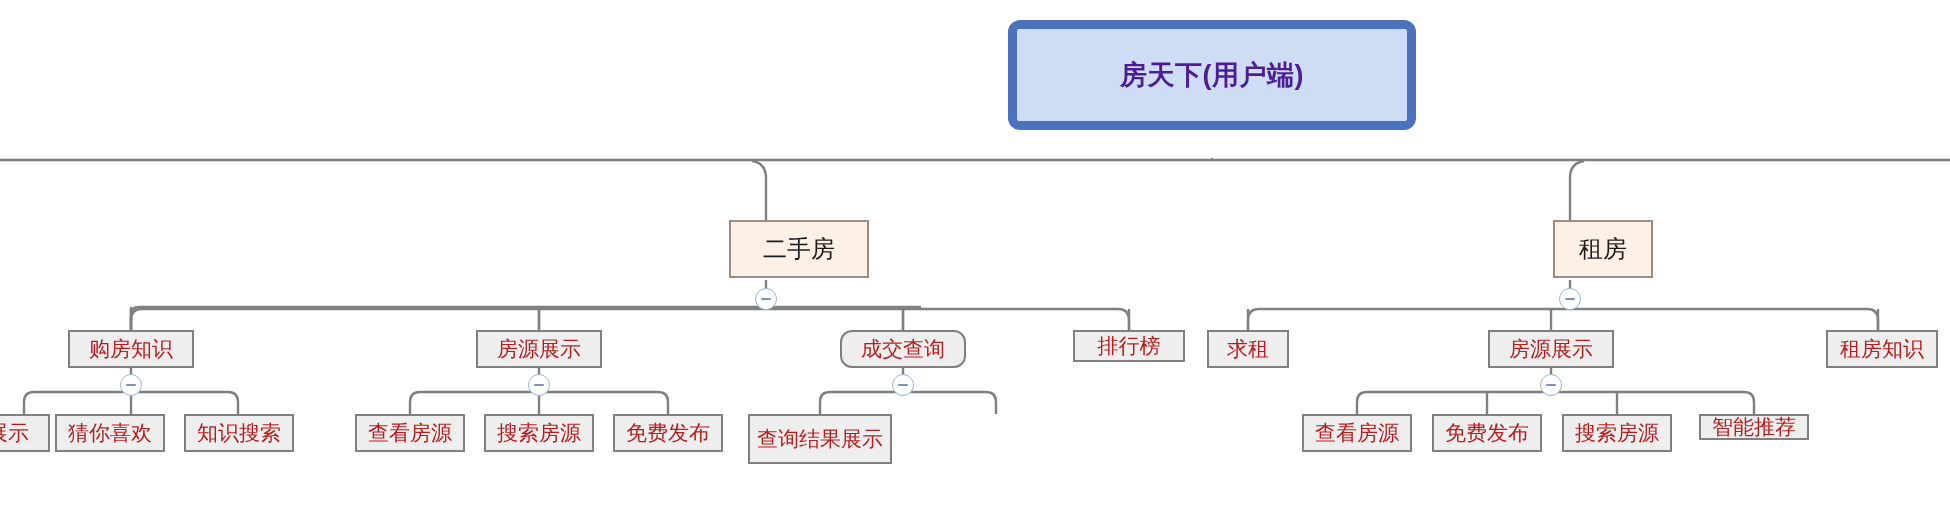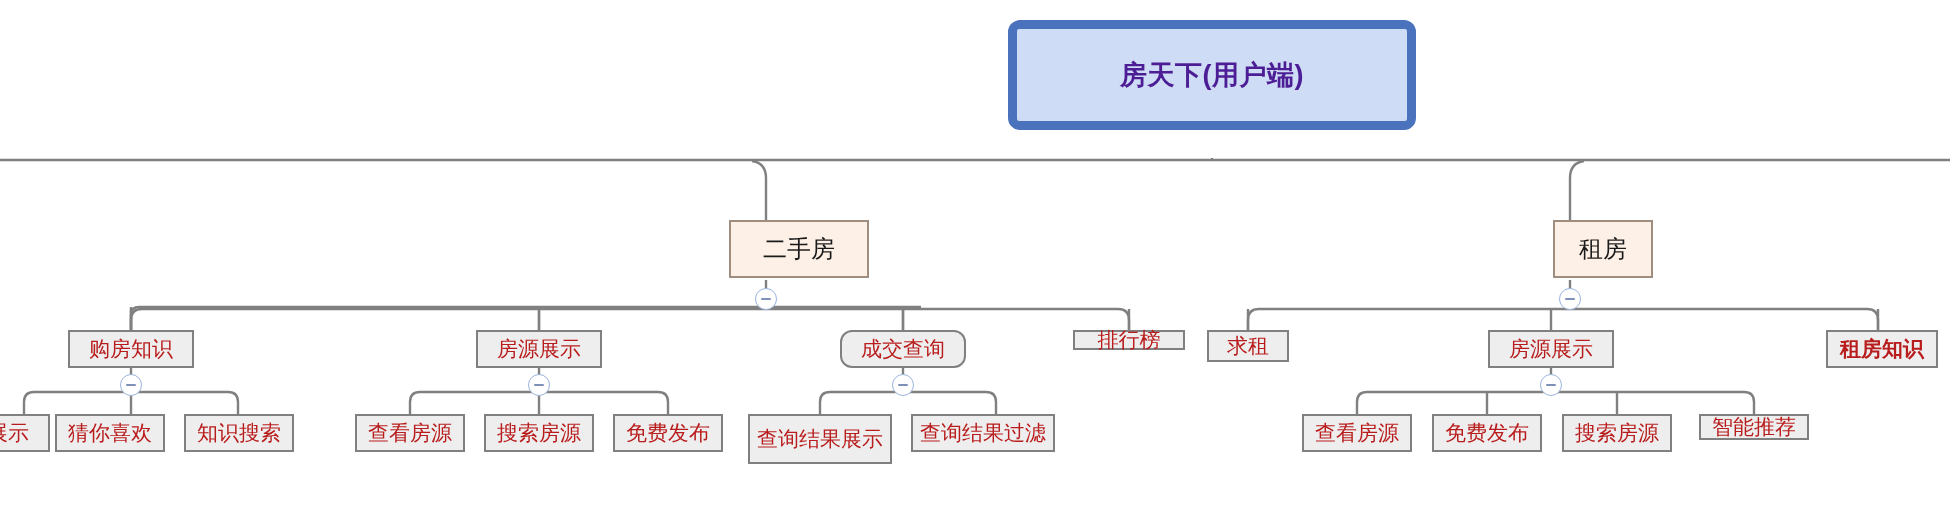--- a/index.html
+++ b/index.html
@@ -179,40 +179,39 @@
   <div class="node lvl3" style="left:476px; top:330px; width:126px; height:38px;">房源展示</div>
   <div class="toggle" style="left:528px; top:374px;">
     <span class="bar"></span>
   </div>
 
   <div class="node lvl3" style="left:840px; top:330px; width:126px; height:38px;border-radius:12px;">成交查询</div>
   <div class="toggle" style="left:892px; top:374px;">
     <span class="bar"></span>
   </div>
 
-  <div class="node lvl3" style="left:1073px; top:330px; width:112px; height:20px;">排行榜</div>
-
-  <div class="node lvl3" style="left:1207px; top:330px; width:82px; height:32px;">求租</div>
+  <div class="node lvl3" style="left:1073px; top:330px; width:112px; height:32px;">排行榜</div>
+
+  <div class="node lvl3" style="left:1207px; top:330px; width:82px; height:38px;">求租</div>
 
   <div class="node lvl3" style="left:1488px; top:330px; width:126px; height:38px;">房源展示</div>
   <div class="toggle" style="left:1540px; top:374px;">
     <span class="bar"></span>
   </div>
 
-  <div class="node lvl3" style="left:1826px; top:330px; width:112px; height:38px;font-weight:bold;">租房知识</div>
+  <div class="node lvl3" style="left:1826px; top:330px; width:112px; height:38px;">租房知识</div>
 
   <div class="node lvl4" style="left:-34px; top:414px; width:84px; height:38px;">展示</div>
   <div class="node lvl4" style="left:55px; top:414px; width:110px; height:38px;">猜你喜欢</div>
   <div class="node lvl4" style="left:168px; top:414px; width:110px; height:38px;margin-left:16px;">知识搜索</div>
 
   <div class="node lvl4" style="left:355px; top:414px; width:110px; height:38px;">查看房源</div>
   <div class="node lvl4" style="left:484px; top:414px; width:110px; height:38px;">搜索房源</div>
   <div class="node lvl4" style="left:613px; top:414px; width:110px; height:38px;">免费发布</div>
 
   <div class="node lvl4" style="left:748px; top:414px; width:144px; height:50px;">查询结果展示</div>
-  <div class="node lvl4" style="left:911px; top:414px; width:144px; height:38px;">查询结果过滤</div>
 
   <div class="node lvl4" style="left:1302px; top:414px; width:110px; height:38px;">查看房源</div>
   <div class="node lvl4" style="left:1432px; top:414px; width:110px; height:38px;">免费发布</div>
   <div class="node lvl4" style="left:1562px; top:414px; width:110px; height:38px;">搜索房源</div>
   <div class="node lvl4" style="left:1699px; top:414px; width:110px; height:26px;">智能推荐</div>
 
 </div>
 
 </body></html>

